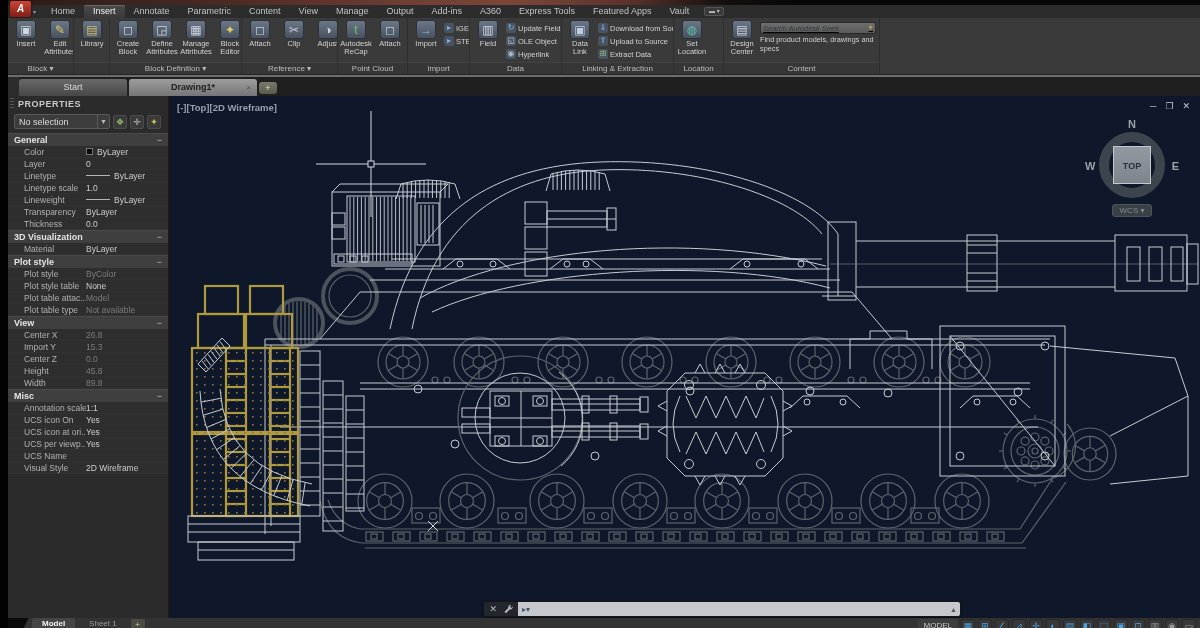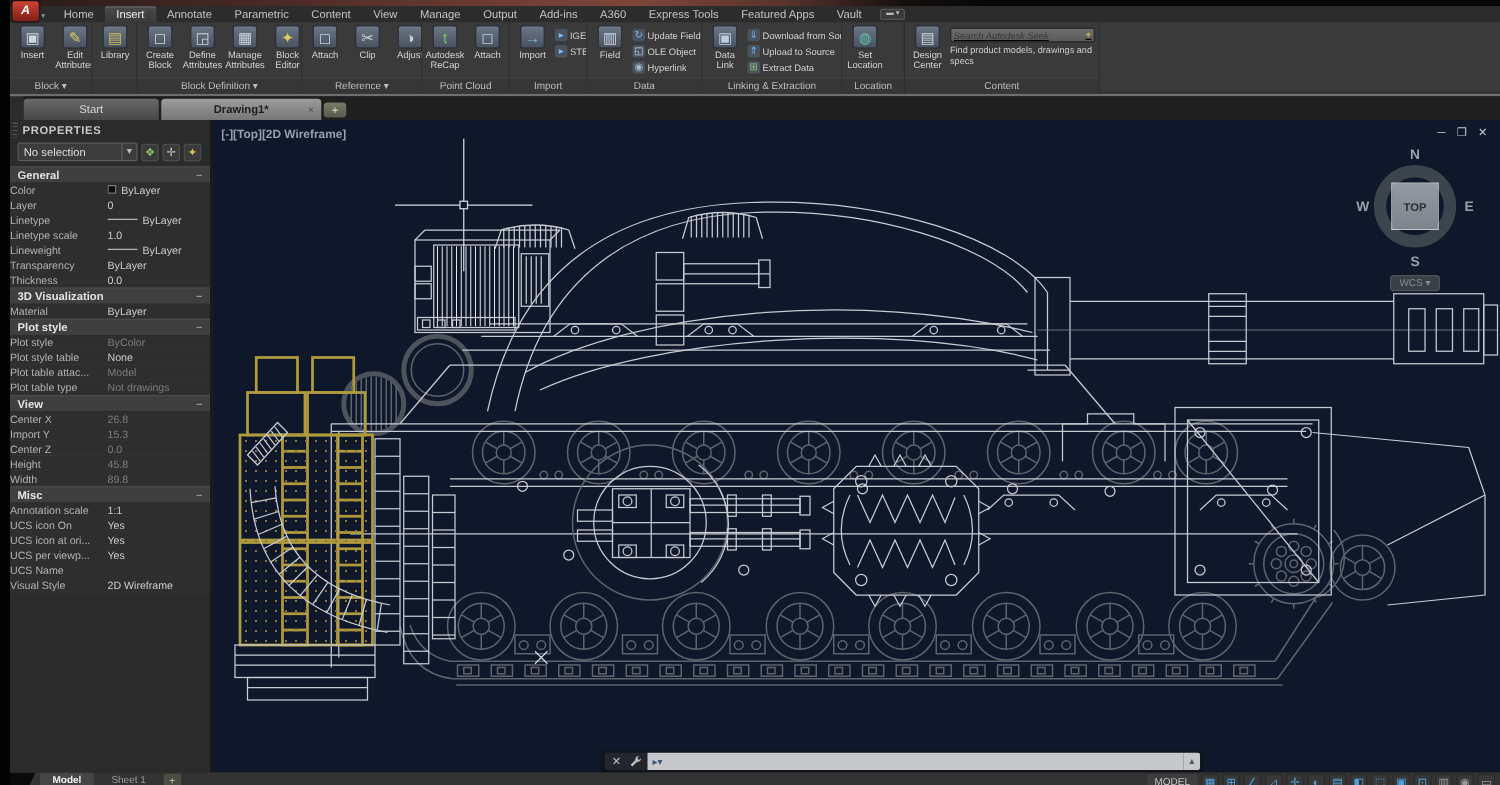--- a/index.html
+++ b/index.html
@@ -60,42 +60,42 @@
   .props-title { height:15px; display:flex; align-items:center; padding-left:10px; font-size:9px; font-weight:bold; letter-spacing:0.5px; color:#c9c9c9; }
   .props-grip { position:absolute; left:2px; top:2px; width:4px; height:12px; background:repeating-linear-gradient(180deg,#555 0,#555 1px,#2b2b2b 1px,#2b2b2b 3px); }
   .props-selrow { display:flex; align-items:center; gap:3px; padding:3px 4px 4px 6px; }
   .sel-dd { display:flex; width:96px; height:15px; background:#3c3c3c; border:1px solid #5a5a5a; border-radius:2px; align-items:center; }
   .sel-dd .sel-txt { flex:1; font-size:9px; color:#dedede; padding-left:4px; }
   .sel-dd .sel-arrow { width:12px; height:13px; border-left:1px solid #5a5a5a; color:#bbb; font-size:7px; text-align:center; line-height:13px; }
   .sel-ico { width:14px; height:14px; border-radius:2px; background:#3a3a3a; border:1px solid #4c4c4c; font-size:9px; line-height:12px; text-align:center; }
   .ps-head { height:13px; background:#3f3f3f; border-top:1px solid #4a4a4a; display:flex; align-items:center; font-size:9px; font-weight:bold; color:#e3e3e3; padding:0 6px; }
   .ps-head .ps-min { margin-left:auto; color:#bbb; font-weight:normal; }
   .pr { display:flex; height:12px; align-items:center; border-bottom:1px solid #323232; background:#2e2e2e; }
-  .pr-l { width:78px; font-size:8.5px; color:#b2b2b2; white-space:nowrap; overflow:hidden; }
+  .pr-l { width:78px; padding-left:16px; font-size:8.5px; color:#b2b2b2; white-space:nowrap; overflow:hidden; }
   .pr-v { flex:1; font-size:8.5px; color:#cdcdcd; white-space:nowrap; overflow:hidden; display:flex; align-items:center; gap:4px; }
   .pr-v.grayed { color:#7d7d7d; }
   .swatch { width:7px; height:7px; background:#0a0a0a; border:1px solid #777; display:inline-block; }
   .ltline { width:24px; height:1px; background:#b5b5b5; display:inline-block; }
 
   
   .canvas { position:absolute; left:170px; top:96px; width:1030px; height:522px; background:#0f172a; overflow:hidden; }
   .vp-label { position:absolute; left:7px; top:6px; font-size:9.5px; font-weight:bold; color:#98a1ab; z-index:5; cursor:default; }
   .win-ctrl { position:absolute; right:10px; top:5px; z-index:6; display:flex; gap:9px; color:#c7ccd2; font-size:9px; }
   .win-ctrl span { cursor:default; }
 
   
   .viewcube { position:absolute; right:22px; top:22px; width:92px; height:118px; z-index:5; }
   .vc-ring { position:absolute; left:13px; top:14px; width:66px; height:66px; border:10px solid rgba(68,76,84,.85); border-radius:50%; }
   .vc-n { position:absolute; left:0; right:0; top:0; text-align:center; font-size:11px; font-weight:bold; color:#9aa2aa; }
   .vc-s { position:absolute; left:0; right:0; top:86px; text-align:center; font-size:11px; font-weight:bold; color:#9aa2aa; }
   .vc-w { position:absolute; left:-1px; top:42px; font-size:11px; font-weight:bold; color:#9aa2aa; }
   .vc-e { position:absolute; right:-1px; top:42px; font-size:11px; font-weight:bold; color:#9aa2aa; }
   .vc-face { position:absolute; left:27px; top:28px; width:38px; height:38px; background:linear-gradient(180deg,#9299a1,#7d848c);
     border:1px solid #c2c8ce; text-align:center; line-height:38px; font-size:9px; font-weight:bold; color:#2b3036; cursor:pointer; }
-  .vc-wcs { position:absolute; left:26px; top:102px; width:40px; height:13px; background:#394046; border:1px solid #4c545b; border-radius:3px;
+  .vc-wcs { position:absolute; left:26px; top:86px; width:40px; height:13px; background:#394046; border:1px solid #4c545b; border-radius:3px;
     font-size:8px; color:#858d94; text-align:center; line-height:11px; cursor:pointer; }
 
   
   .cmdbar { position:absolute; left:313px; top:505px; width:478px; height:16px; display:flex; align-items:stretch; z-index:8;
     border:1px solid #14161a; border-radius:3px; overflow:hidden; box-shadow:0 1px 3px rgba(0,0,0,.5); }
   .cmd-left { width:34px; background:#23272d; display:flex; align-items:center; justify-content:space-evenly; color:#b8bcc0; }
   .cmd-x { font-size:9px; cursor:pointer; }
   .cmd-field { flex:1; background:#c6c8cb; display:flex; align-items:center; padding:0 4px; gap:3px; }
   .cmd-chevron { color:#3c5a78; font-size:8px; }
   .cmd-field input { flex:1; border:none; background:transparent; outline:none; font-size:9.5px; color:#44484e; font-family:"Liberation Sans",sans-serif; }
@@ -413,21 +413,21 @@
         </div>
         <div class="pr">
           <div class="pr-l">Plot table attac...</div>
           <div class="pr-v grayed">
             <span>Model</span>
           </div>
         </div>
         <div class="pr">
           <div class="pr-l">Plot table type</div>
           <div class="pr-v grayed">
-            <span>Not drawings</span>
+            <span>Not available</span>
           </div>
         </div>
         <div class="ps-head">
           <span>View</span>
           <span class="ps-min">−</span>
         </div>
         <div class="pr">
           <div class="pr-l">Center X</div>
           <div class="pr-v grayed">
             <span>26.8</span>

